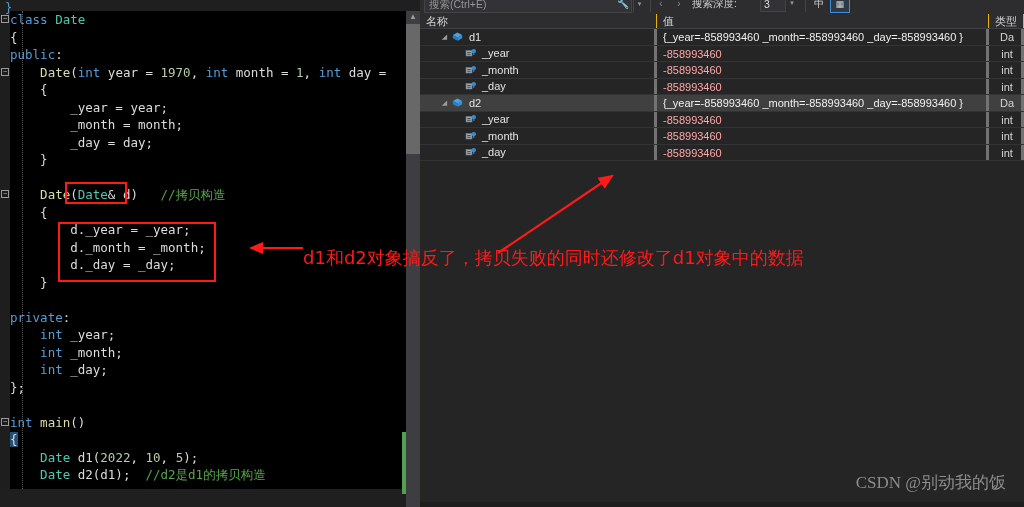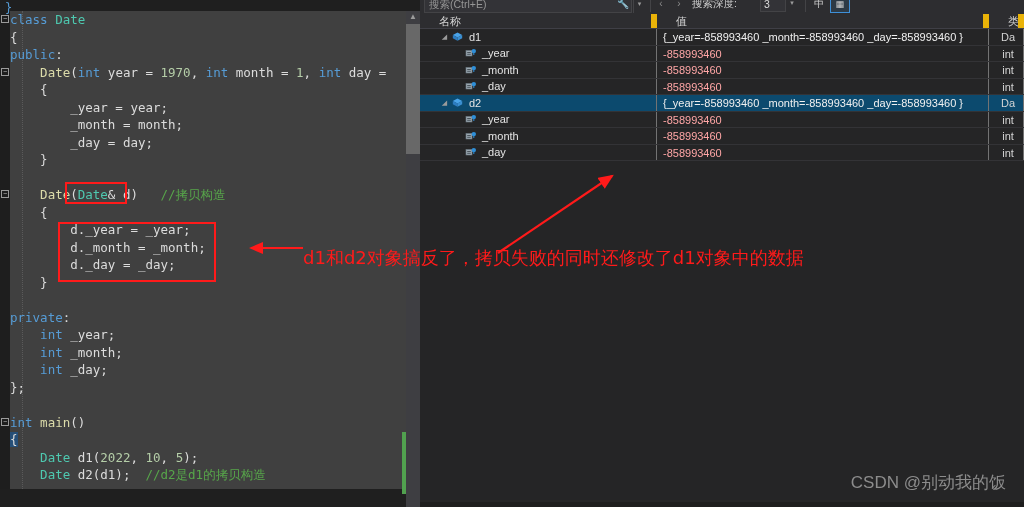--- a/index.html
+++ b/index.html
@@ -63,21 +63,21 @@
   }
   #nav-green {
     position: absolute; left: 47px; top: 0; width: 3px; height: 11px;
     background: #3f8a3f;
   }
 
   #code-area {
     position: absolute;
     top: 11px; left: 0;
     width: 439px; height: 478px;
-    background: #404040;
+    background: #000000;
     overflow: hidden;
   }
   #gutter-glyph {
     position: absolute; top: 0; left: 0;
     width: 10px; height: 478px;
     background: #1e1e1e;
   }
   #indent-guide {
     position: absolute; left: 22px; top: 0;
     width: 0; height: 478px;
@@ -271,39 +271,39 @@
     display: flex;
     height: 15px;
     background: #2d2d30;
     border-bottom: 1px solid #3f3f46;
     color: #d4d4d4;
     font-size: 11px;
     line-height: 15px;
   }
   #watch-header .hc {
     overflow: hidden; white-space: nowrap;
-    padding-left: 19px;
-    border-right: 6px solid #eab308;
+    padding-left: 6px;
+    border-right: 1px solid #eab308;
   }
   .col-name  { width: 237px; flex: 0 0 237px; }
   .col-value { width: 332px; flex: 0 0 332px; }
   .col-type  { width: 35px;  flex: 0 0 35px; }
 
   .wrow {
     display: flex;
     height: 16.5px;
     border-bottom: 1px solid #333336;
     color: #e4e4e4;
     font-size: 11px;
     line-height: 16px;
   }
-  .wrow.sel { background: #0c4a6e; }
+  .wrow.sel { background: #404040; }
   .wrow .c {
     overflow: hidden; white-space: nowrap;
-    border-right: 1px solid #737373;
+    border-right: 3px solid #737373;
   }
   .wrow .c.col-name { display: flex; align-items: center; padding-left: 0; }
   .wrow .c.col-value { padding-left: 6px; }
   .wrow .c.col-type { padding-left: 4px; color: #d4d4d4; text-align: center; }
   .tri {
     width: 13px; text-align: center;
     color: #9b9b9b; font-size: 7px;
     flex: 0 0 13px;
   }
   .indent-1 { width: 18px; flex: 0 0 18px; }
@@ -319,21 +319,21 @@
   .wname { padding-left: 5px; color: #e4e4e4; }
   .vred { color: #ffa6a6; }
   .vwhite { color: #f0f0f0; }
   #watch-arrow { position: absolute; left: 0; top: 0; z-index: 35; pointer-events: none; }
 
   #watermark {
     position: absolute;
     right: 18px; bottom: 8px;
     color: #8c8c8c;
     font-size: 17px;
-    font-family: Liberation Sans, sans-serif;
+    font-family: Liberation Serif, serif;
     white-space: nowrap;
     z-index: 50;
   }
 </style>
 </head>
 <body>
 
 <div id="root">
 
   <div id="editor-pane">

